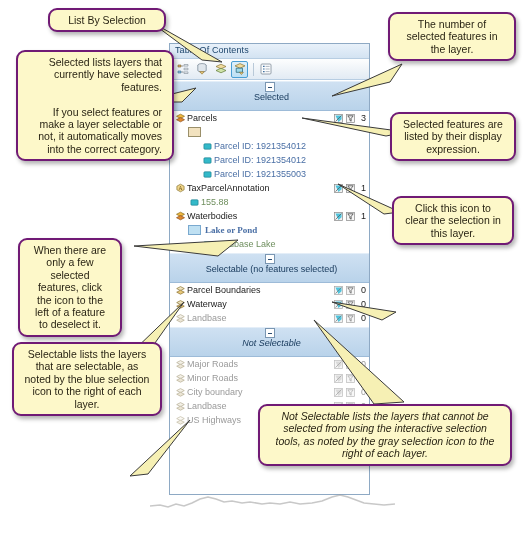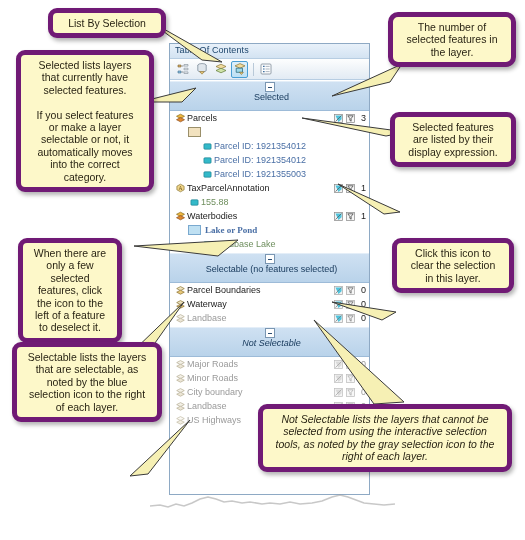--- a/index.html
+++ b/index.html
@@ -98,21 +98,21 @@
   
   svg{display:block;}
 
   
   .torn{position:absolute;left:150px;top:492px;width:245px;height:26px;z-index:6;}
 
   
   .co{
     position:absolute;
     background:#fdf8c9;
-    border:5px solid #701a75;
+    border:2px solid #701a75;
     border-radius:9px;
     color:#241f10;
     font-size:10.5px;
     line-height:12.4px;
     text-align:center;
     padding:4px 10px;
     box-sizing:border-box;
     box-shadow:2px 3px 4px rgba(0,0,0,.30);
     z-index:20;
   }
@@ -578,31 +578,31 @@
       </svg>
   </div>
   <div class="ptr" style="left:300px;top:318px;">
     <svg width="110" height="96">
         <path d="M14 2 L104 84 L74 86 Z" fill="#f6f0b4" stroke="#3a3a3a" stroke-width="1"></path>
       </svg>
   </div>
 
   <div class="co" style="left:48px;top:8px;width:118px;">List By Selection</div>
 
-  <div class="co" style="left:16px;top:50px;width:138px;white-space:pre-line;">Selected lists layers that currently have selected features.
+  <div class="co" style="left:16px;top:50px;width:158px;white-space:pre-line;text-align:right;">Selected lists layers that currently have selected features.
 
 If you select features or make a layer selectable or not, it automatically moves into the correct category.</div>
 
   <div class="co" style="left:18px;top:238px;width:104px;">When there are only a few selected features, click the icon to the left of a feature to deselect it.</div>
 
   <div class="co" style="left:12px;top:342px;width:150px;">Selectable lists the layers that are selectable, as noted by the blue selection icon to the right of each layer.</div>
 
 
-  <div class="co" style="left:388px;top:12px;width:128px;border-radius:10px;">The number of selected features in the layer.</div>
+  <div class="co" style="left:388px;top:12px;width:128px;">The number of selected features in the layer.</div>
 
   <div class="co" style="left:390px;top:112px;width:126px;">Selected features are listed by their display expression.</div>
 
-  <div class="co" style="left:392px;top:196px;width:122px;margin-top:42px;">Click this icon to clear the selection in this layer.</div>
+  <div class="co" style="left:392px;top:196px;width:122px;">Click this icon to clear the selection in this layer.</div>
 
 
   <div class="co" style="left:258px;top:404px;width:254px;font-style:italic;">Not Selectable lists the layers that cannot be selected from using the interactive selection tools, as noted by the gray selection icon to the right of each layer.</div>
 
 </div>
 
 </body></html>

